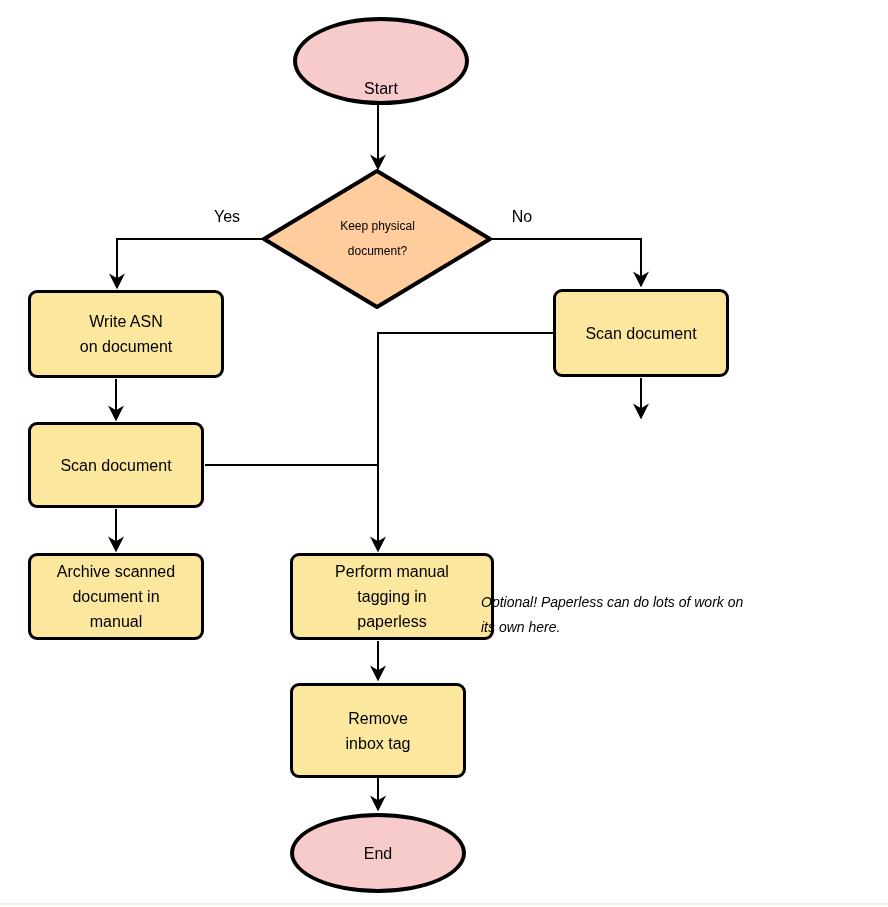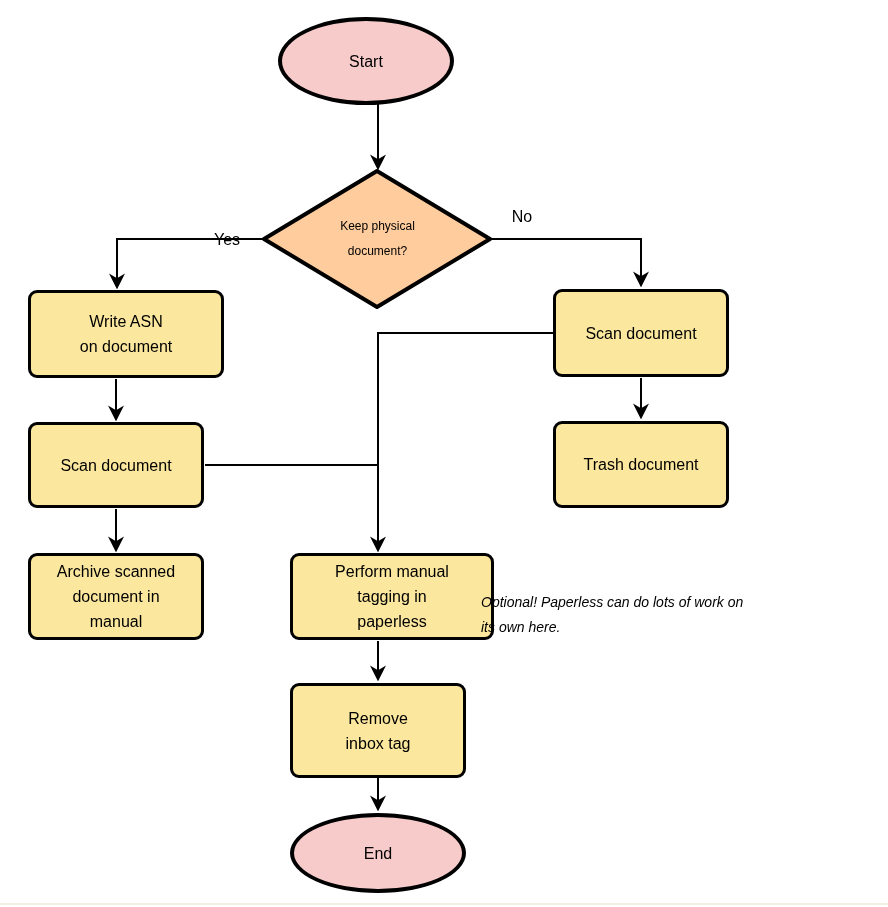--- a/index.html
+++ b/index.html
@@ -95,30 +95,30 @@
       <path d="M116,379 V419" marker-end="url(#arrow)"></path>
       <path d="M116,509 V550" marker-end="url(#arrow)"></path>
       <path d="M641,378 V417" marker-end="url(#arrow)"></path>
       <path d="M553,333 H378 V550" marker-end="url(#arrow)"></path>
       <path d="M205,465 H379"></path>
       <path d="M378,641 V679" marker-end="url(#arrow)"></path>
       <path d="M378,771 V809" marker-end="url(#arrow)"></path>
     </g>
   </svg>
 
-  <div class="node terminal" style="left:278px; top:17px; width:176px; height:88px;">
+  <div class="node terminal" style="left:293px; top:17px; width:176px; height:88px;justify-content:flex-end;">
     <span class="ln">Start</span>
   </div>
 
   <div class="diamond-label" style="left:277px; top:206px; width:201px; height:66px;">
     <span class="ln">Keep physical</span>
     <span class="ln">document?</span>
   </div>
 
-  <div class="edge-label" style="left:202px; top:208px; width:50px;margin-top:23px;">Yes</div>
+  <div class="edge-label" style="left:202px; top:208px; width:50px;">Yes</div>
   <div class="edge-label" style="left:497px; top:208px; width:50px;">No</div>
 
   <div class="node process" style="left:28px; top:290px; width:196px; height:88px;">
     <span class="ln">Write ASN</span>
     <span class="ln">on document</span>
   </div>
 
   <div class="node process" style="left:28px; top:422px; width:176px; height:86px;">
     <span class="ln">Scan document</span>
   </div>
@@ -126,23 +126,20 @@
   <div class="node process" style="left:28px; top:553px; width:176px; height:87px;">
     <span class="ln">Archive scanned</span>
     <span class="ln">document in</span>
     <span class="ln">manual</span>
   </div>
 
   <div class="node process" style="left:553px; top:289px; width:176px; height:88px;">
     <span class="ln">Scan document</span>
   </div>
 
-  <div class="node process" style="left:553px; top:421px; width:176px; height:87px;">
-    <span class="ln">Trash document</span>
-  </div>
 
   <div class="node process" style="left:290px; top:553px; width:204px; height:87px;">
     <span class="ln">Perform manual</span>
     <span class="ln">tagging in</span>
     <span class="ln">paperless</span>
   </div>
 
   <div class="annotation" style="left:481px; top:590px;">
     <span class="ln">Optional! Paperless can do lots of work on</span>
     <span class="ln">its own here.</span>

